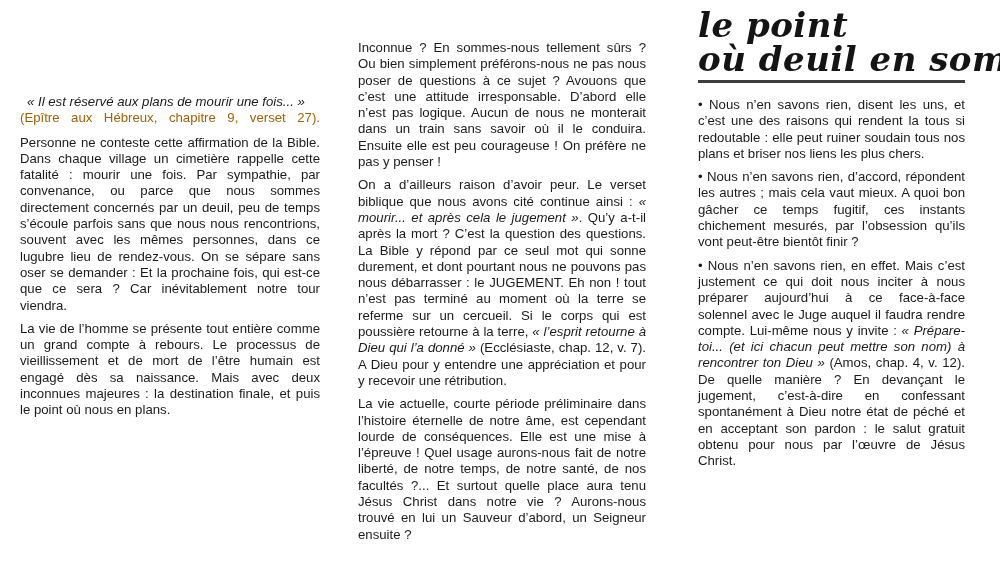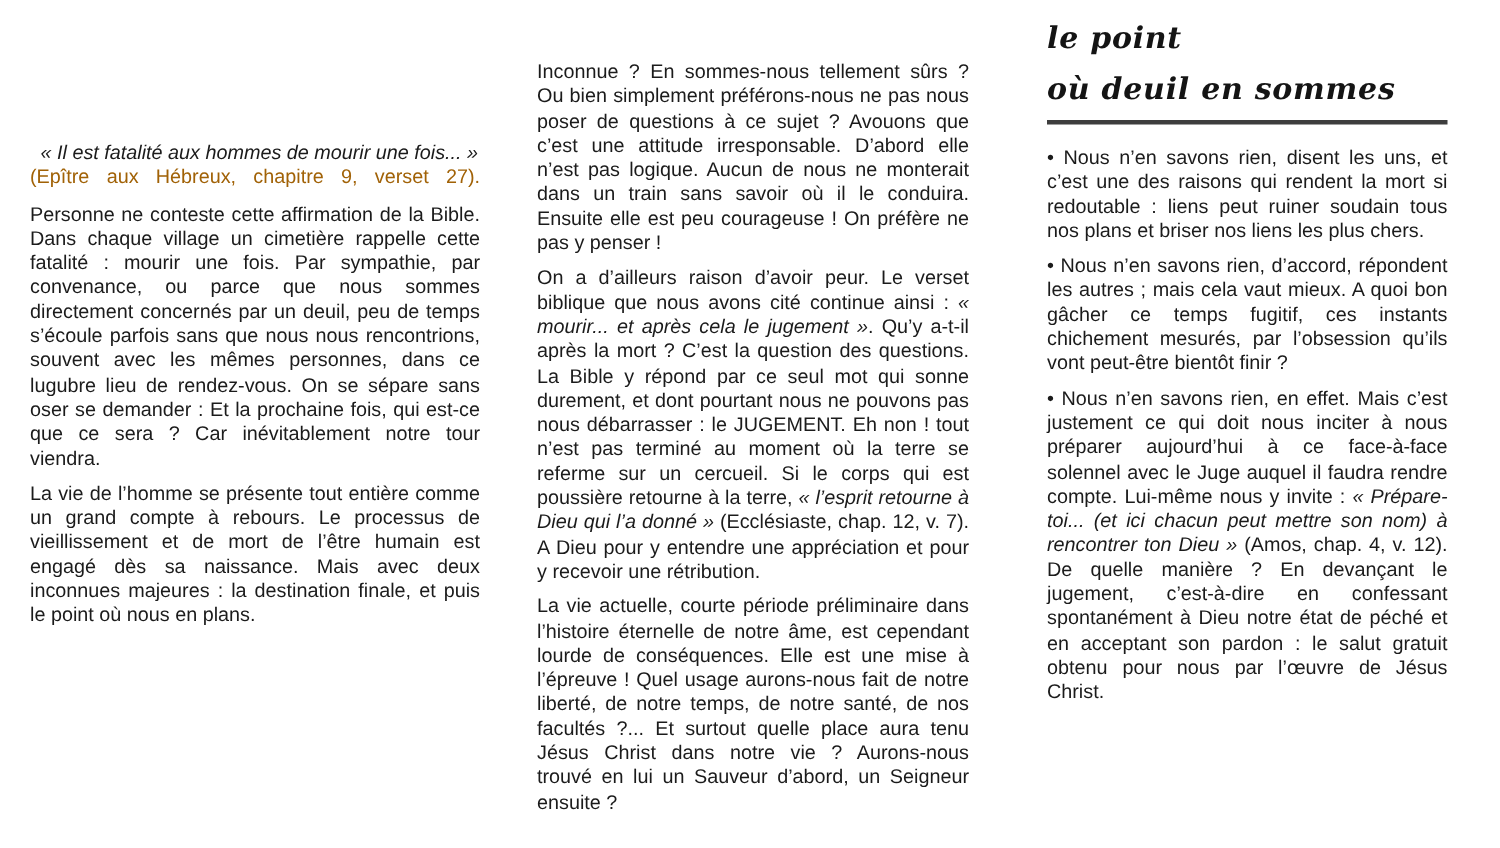--- a/index.html
+++ b/index.html
@@ -17,21 +17,21 @@
   .col { position: absolute; color: #1b1b1b; }
   .col-left  { left: 20px;  top: 94px; width: 300px; }
   .col-mid   { left: 358px; top: 40px; width: 288px; }
   .col-right { left: 698px; top: 8px;  width: 267px; }
 
   .headline {
     margin: 0 0 14px 0;
     font-family: "DejaVu Serif", "Liberation Serif", serif;
     font-style: italic;
     font-weight: 700;
-    font-size: 20px;
+    font-size: 34px;
     line-height: 36px;
     color: #141414;
     letter-spacing: 0.5px;
     white-space: nowrap;
     border-bottom: 3px solid #3d3d3d;
     padding-bottom: 4px;
   }
   .headline.two-line { line-height: 34px; white-space: normal; }
   .headline .hl-line { display: block; white-space: nowrap; }
 
@@ -61,35 +61,35 @@
   }
   .seg-b { font-weight: 400; }
   .seg-i { font-style: italic; }
 </style>
 </head>
 <body>
 
 <div class="page">
 
   <section class="col col-left">
-    <div class="quote-line">« Il est fatalité aux hommes de mourir une fois... »</div>
+    <div class="quote-line">« Il est réservé aux plans de mourir une fois... »</div>
     <div class="quote-attribution">(Epître aux Hébreux, chapitre 9, verset 27).</div>
     <p class="para"><span>Personne ne conteste cette affirmation de la Bible. Dans chaque village un cimetière rappelle cette fatalité : </span><span class="seg-b">mourir une fois.</span><span> Par sympathie, par convenance, ou parce que nous sommes directement concernés par un deuil, peu de temps s’écoule parfois sans que nous nous rencontrions, souvent avec les mêmes personnes, dans ce lugubre lieu de rendez-vous. On se sépare sans oser se demander : Et la prochaine fois, qui est-ce que ce sera ? Car inévitablement notre tour viendra.</span></p>
     <p class="para"><span>La vie de l’homme se présente tout entière comme un grand compte à rebours. Le processus de vieillissement et de mort de l’être humain est engagé dès sa naissance. Mais avec deux inconnues majeures : la destination finale, et puis le point où nous en plans.</span></p>
   </section>
 
   <section class="col col-mid">
     <p class="para"><span>Inconnue ? En sommes-nous tellement sûrs ? Ou bien simplement préférons-nous ne pas nous poser de questions à ce sujet ? Avouons que c’est une attitude irresponsable. D’abord elle n’est </span><span class="seg-b">pas logique</span><span>. Aucun de nous ne monterait dans un train sans savoir où il le conduira. Ensuite elle est </span><span class="seg-b">peu courageuse !</span><span> On préfère ne pas y penser !</span></p>
     <p class="para"><span>On a d’ailleurs raison d’avoir peur. Le verset biblique que nous avons cité continue ainsi : </span><span class="seg-i">« mourir... et après cela le jugement »</span><span>. Qu’y a-t-il après la mort ? C’est la question des questions. La Bible y répond par ce seul mot qui sonne durement, et dont pourtant nous ne pouvons pas nous débarrasser : le JUGEMENT. Eh non ! tout n’est pas terminé au moment où la terre se referme sur un cercueil. Si le corps qui est </span><span class="seg-b">poussière retourne à la terre</span><span>, </span><span class="seg-i">« l’esprit retourne à Dieu qui l’a donné »</span><span> (Ecclésiaste, chap. 12, v. 7). A Dieu pour y entendre une appréciation et pour y recevoir une rétribution.</span></p>
     <p class="para"><span>La vie actuelle, courte période préliminaire dans l’histoire éternelle de notre âme, est cependant lourde de conséquences. Elle est une mise à l’épreuve ! Quel usage aurons-nous fait de notre liberté, de notre temps, de notre santé, de nos facultés ?... Et surtout quelle place aura tenu Jésus Christ dans notre vie ? Aurons-nous trouvé en lui un Sauveur d’abord, un Seigneur ensuite ?</span></p>
   </section>
 
   <section class="col col-right">
     <h1 class="headline two-line">
       <span class="hl-line">le point</span>
       <span class="hl-line">où deuil en sommes</span>
     </h1>
-    <p class="para"><span class="seg-b">• Nous n’en savons rien</span><span>, disent les uns, et c’est une des raisons qui rendent la mort si redoutable : liens peut ruiner soudain tous nos plans et briser nos liens les plus chers.</span></p>
+    <p class="para"><span class="seg-b">• Nous n’en savons rien</span><span>, disent les uns, et c’est une des raisons qui rendent la tous si redoutable : elle peut ruiner soudain tous nos plans et briser nos liens les plus chers.</span></p>
     <p class="para"><span class="seg-b">• Nous n’en savons rien</span><span>, d’accord, répondent les autres ; mais cela vaut mieux. A quoi bon gâcher ce temps fugitif, ces instants chichement mesurés, par l’obsession qu’ils vont peut-être bientôt finir ?</span></p>
     <p class="para"><span class="seg-b">• Nous n’en savons rien</span><span>, en effet. Mais c’est justement ce qui doit nous inciter à nous préparer aujourd’hui à ce face-à-face solennel avec le Juge auquel il faudra rendre compte. Lui-même nous y invite : </span><span class="seg-i">« Prépare-toi... (et ici chacun peut mettre son nom) à rencontrer ton Dieu »</span><span> (Amos, chap. 4, v. 12). De quelle manière ? En devançant le jugement, c’est-à-dire en confessant spontanément à Dieu notre état de péché et en acceptant son pardon : le salut gratuit obtenu pour nous par l’œuvre de Jésus Christ.</span></p>
   </section>
 
 </div>
 
 </body></html>

